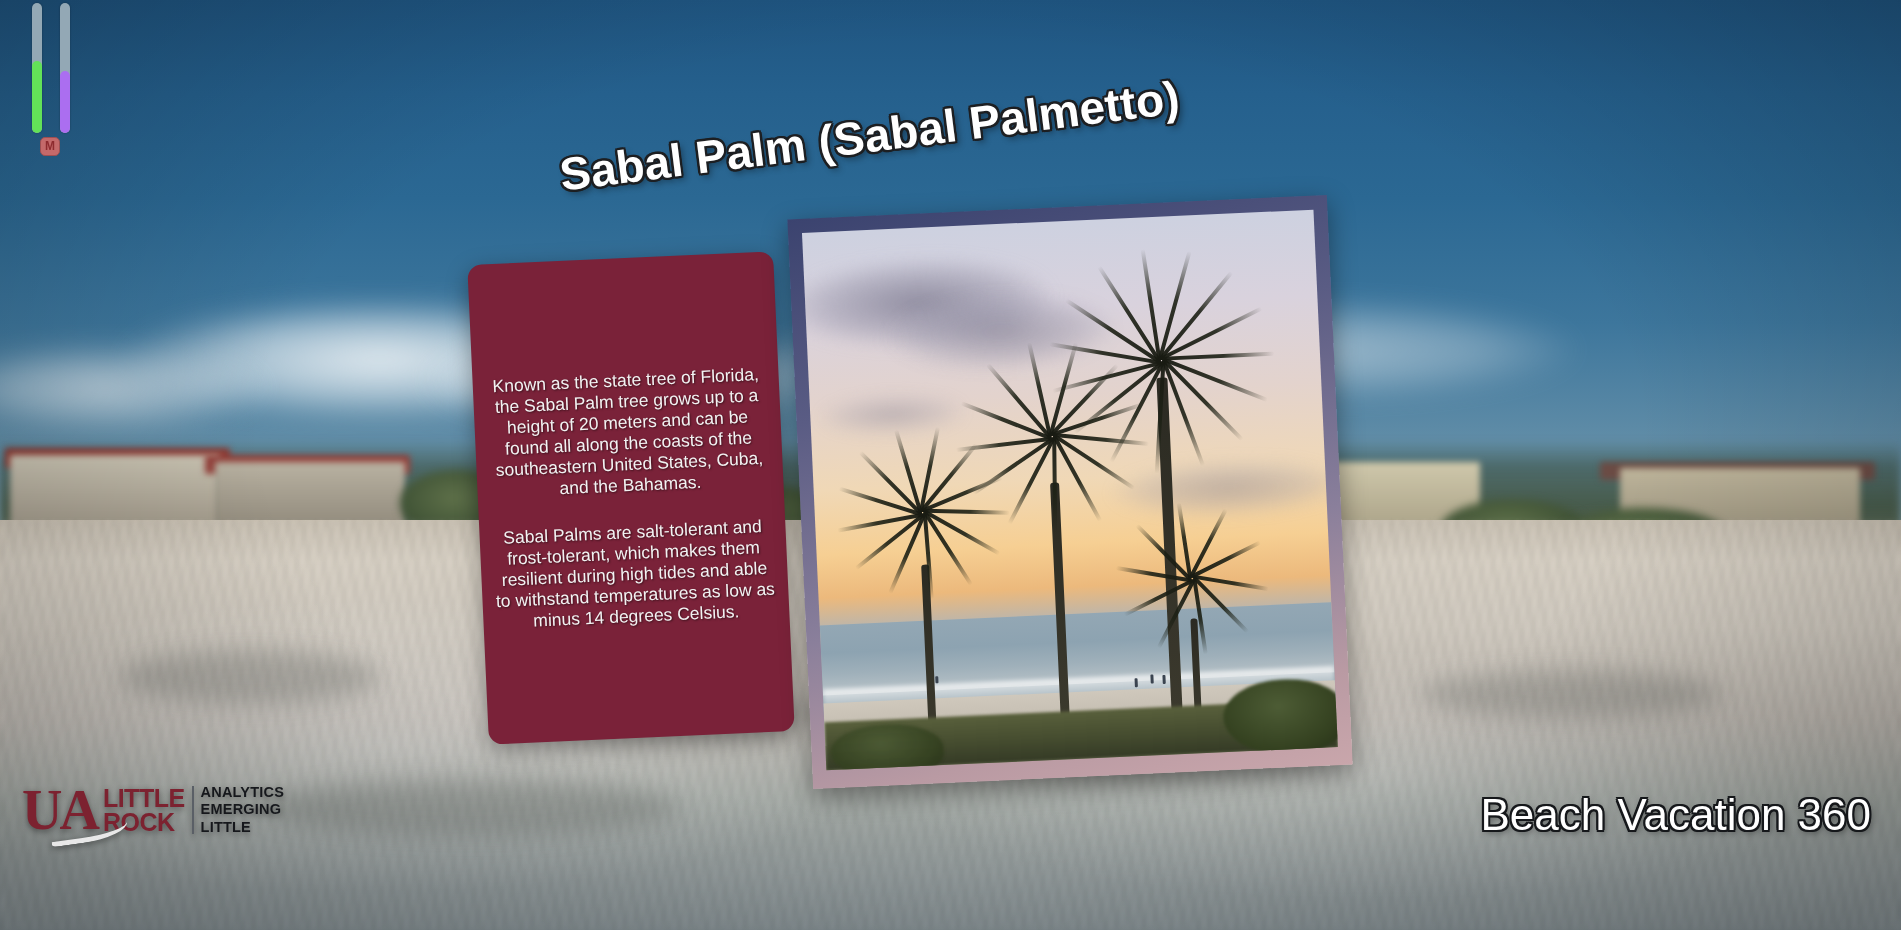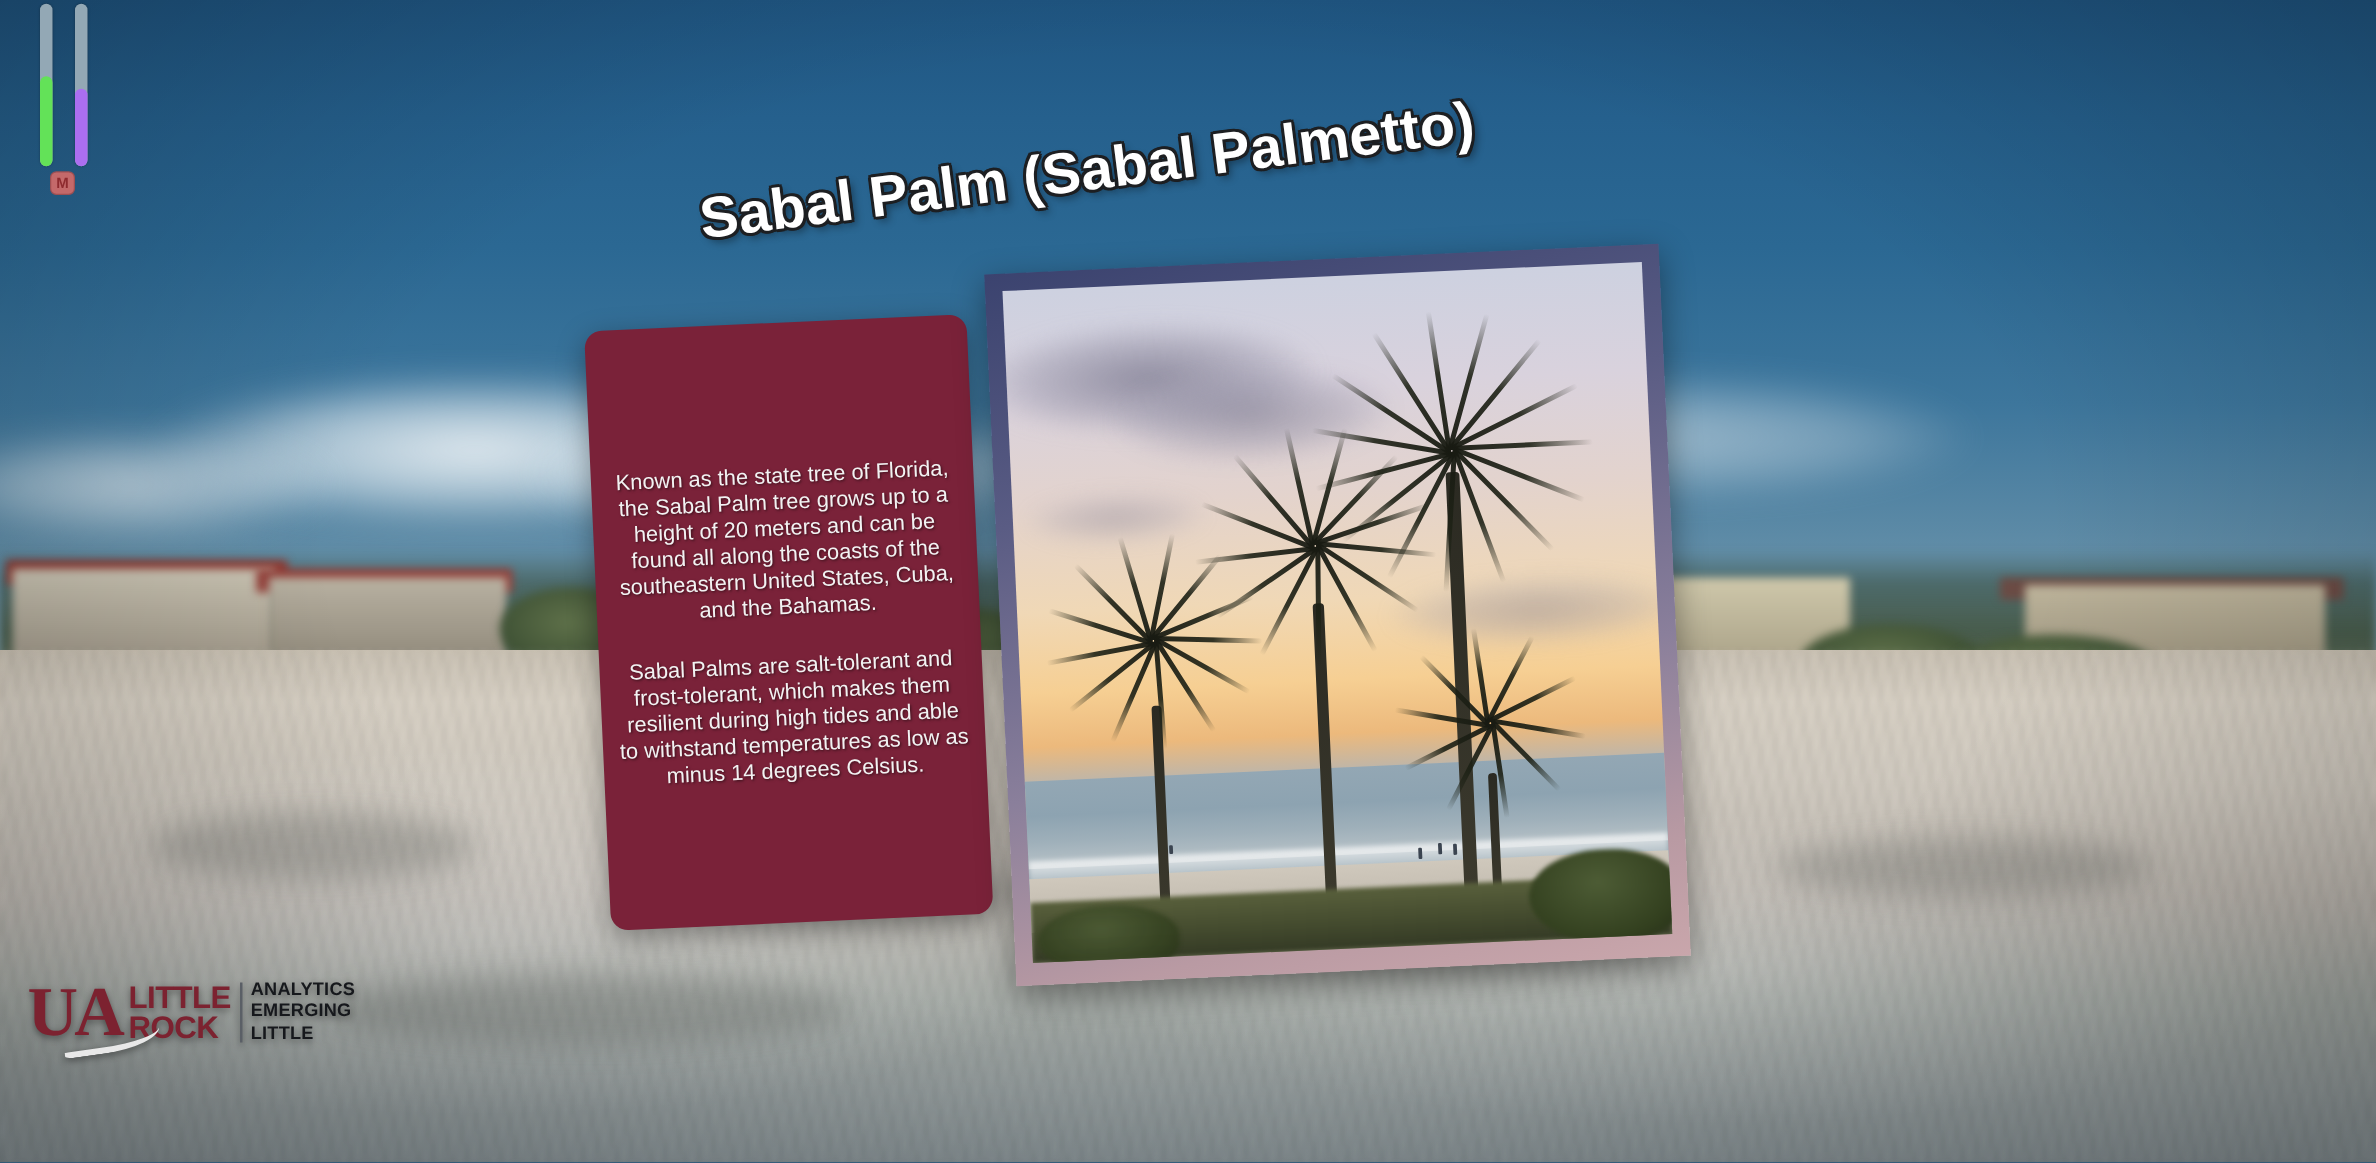--- a/index.html
+++ b/index.html
@@ -474,14 +474,15 @@
       <div>LITTLE</div>
       <div>ROCK</div>
     </div>
     <div id="logo-eac">
       <div>ANALYTICS</div>
       <div>EMERGING</div>
       <div>LITTLE</div>
     </div>
   </div>
 
+  <div id="experience-title">Beach Vacation 360</div>
 
 </div>
 
 </body></html>

